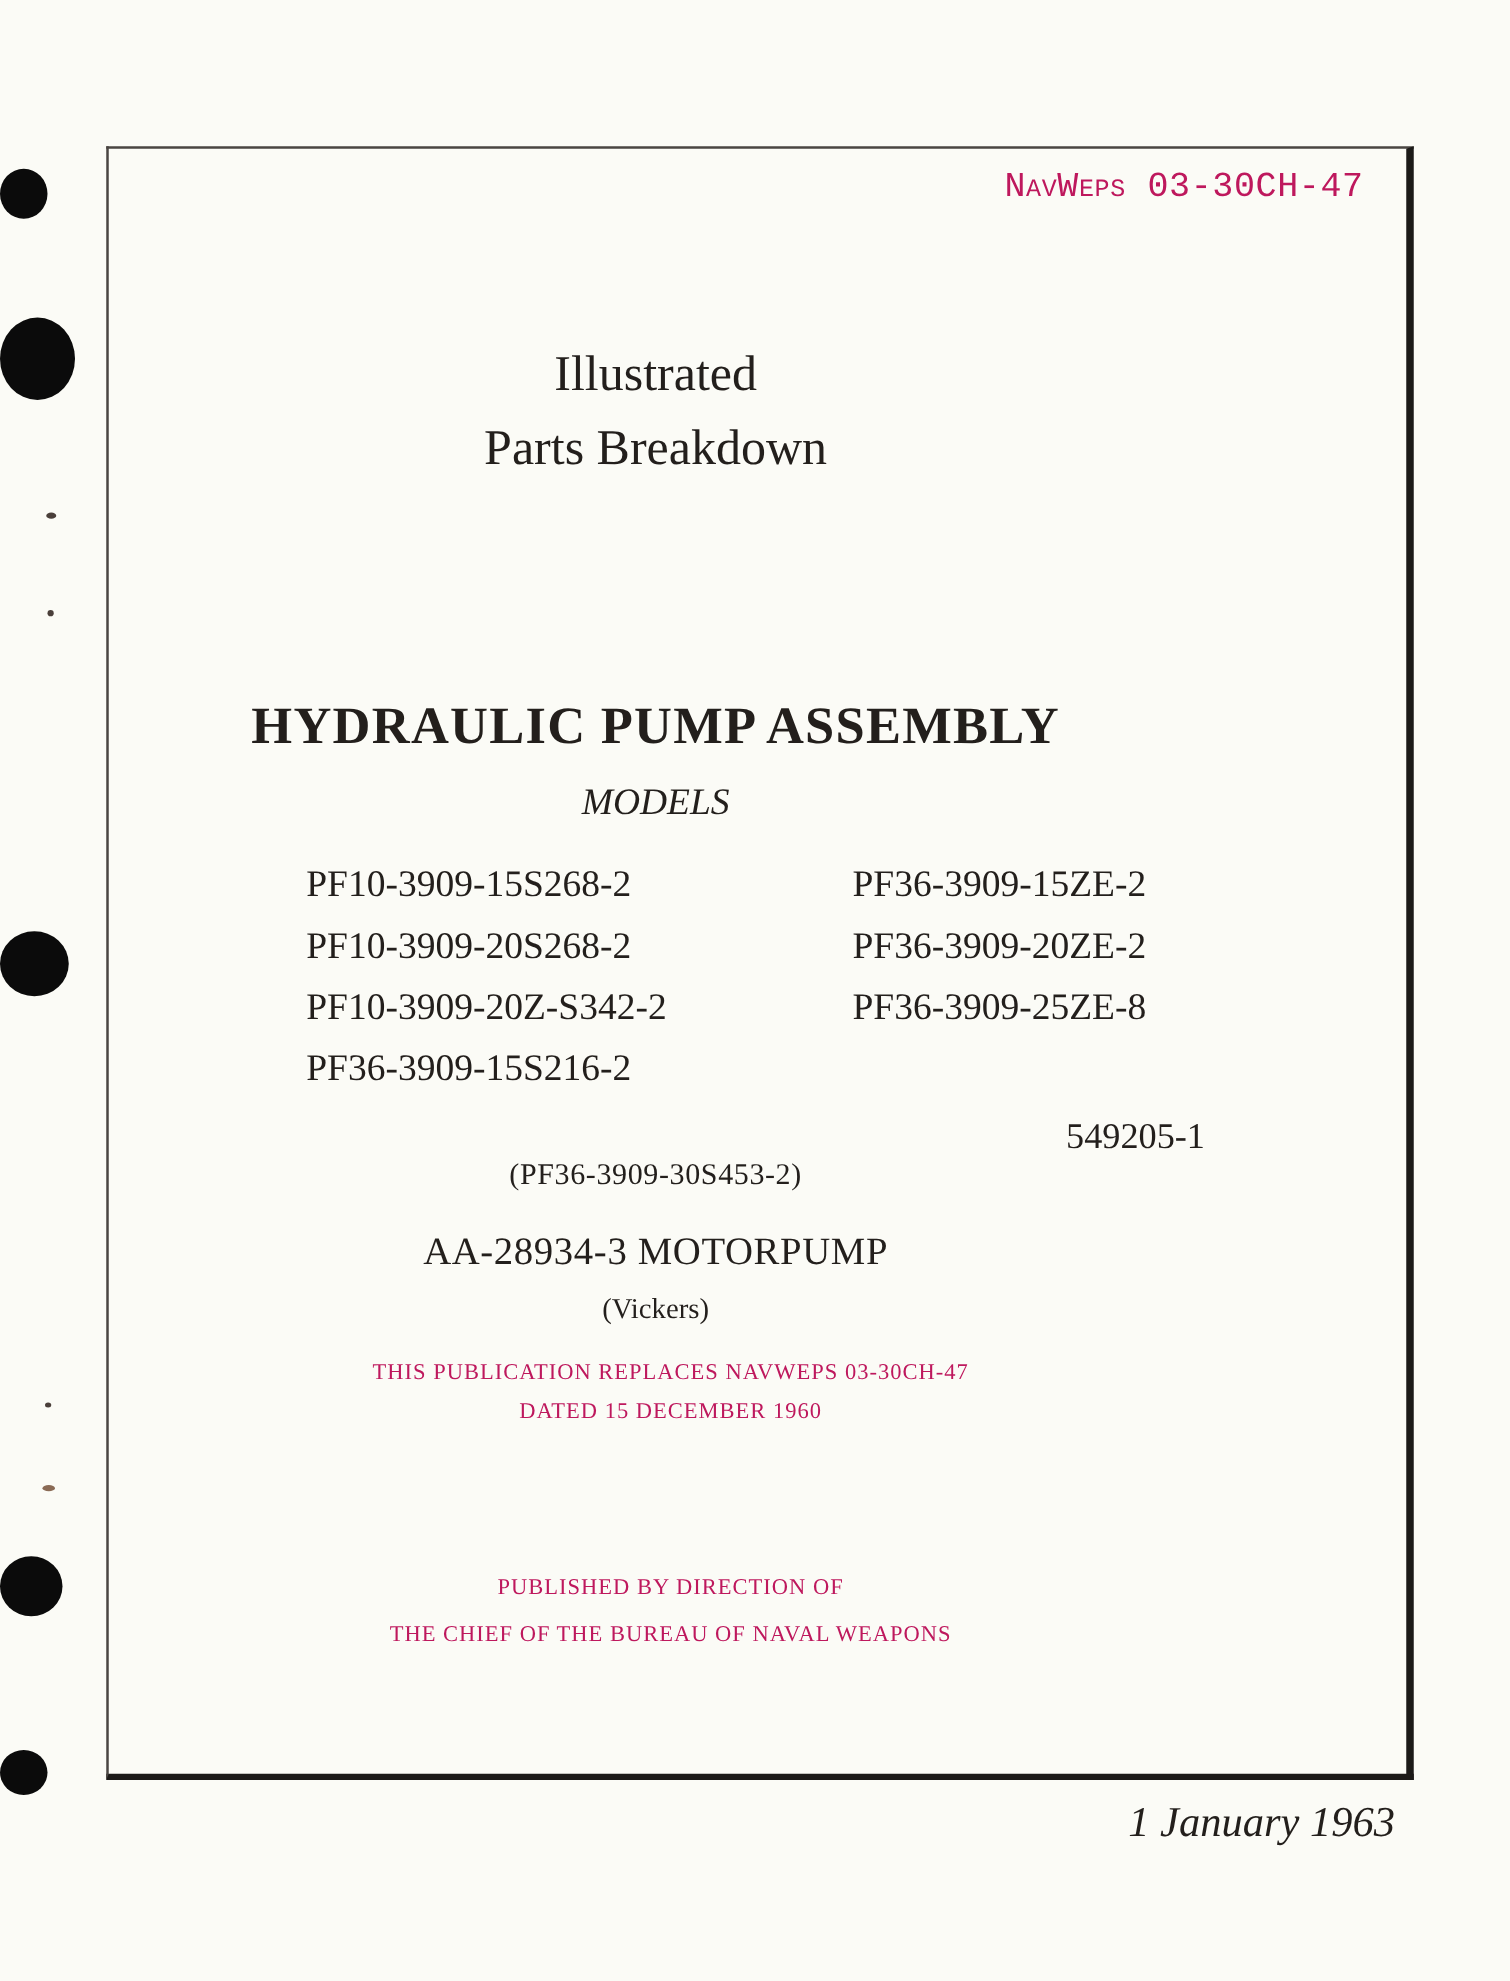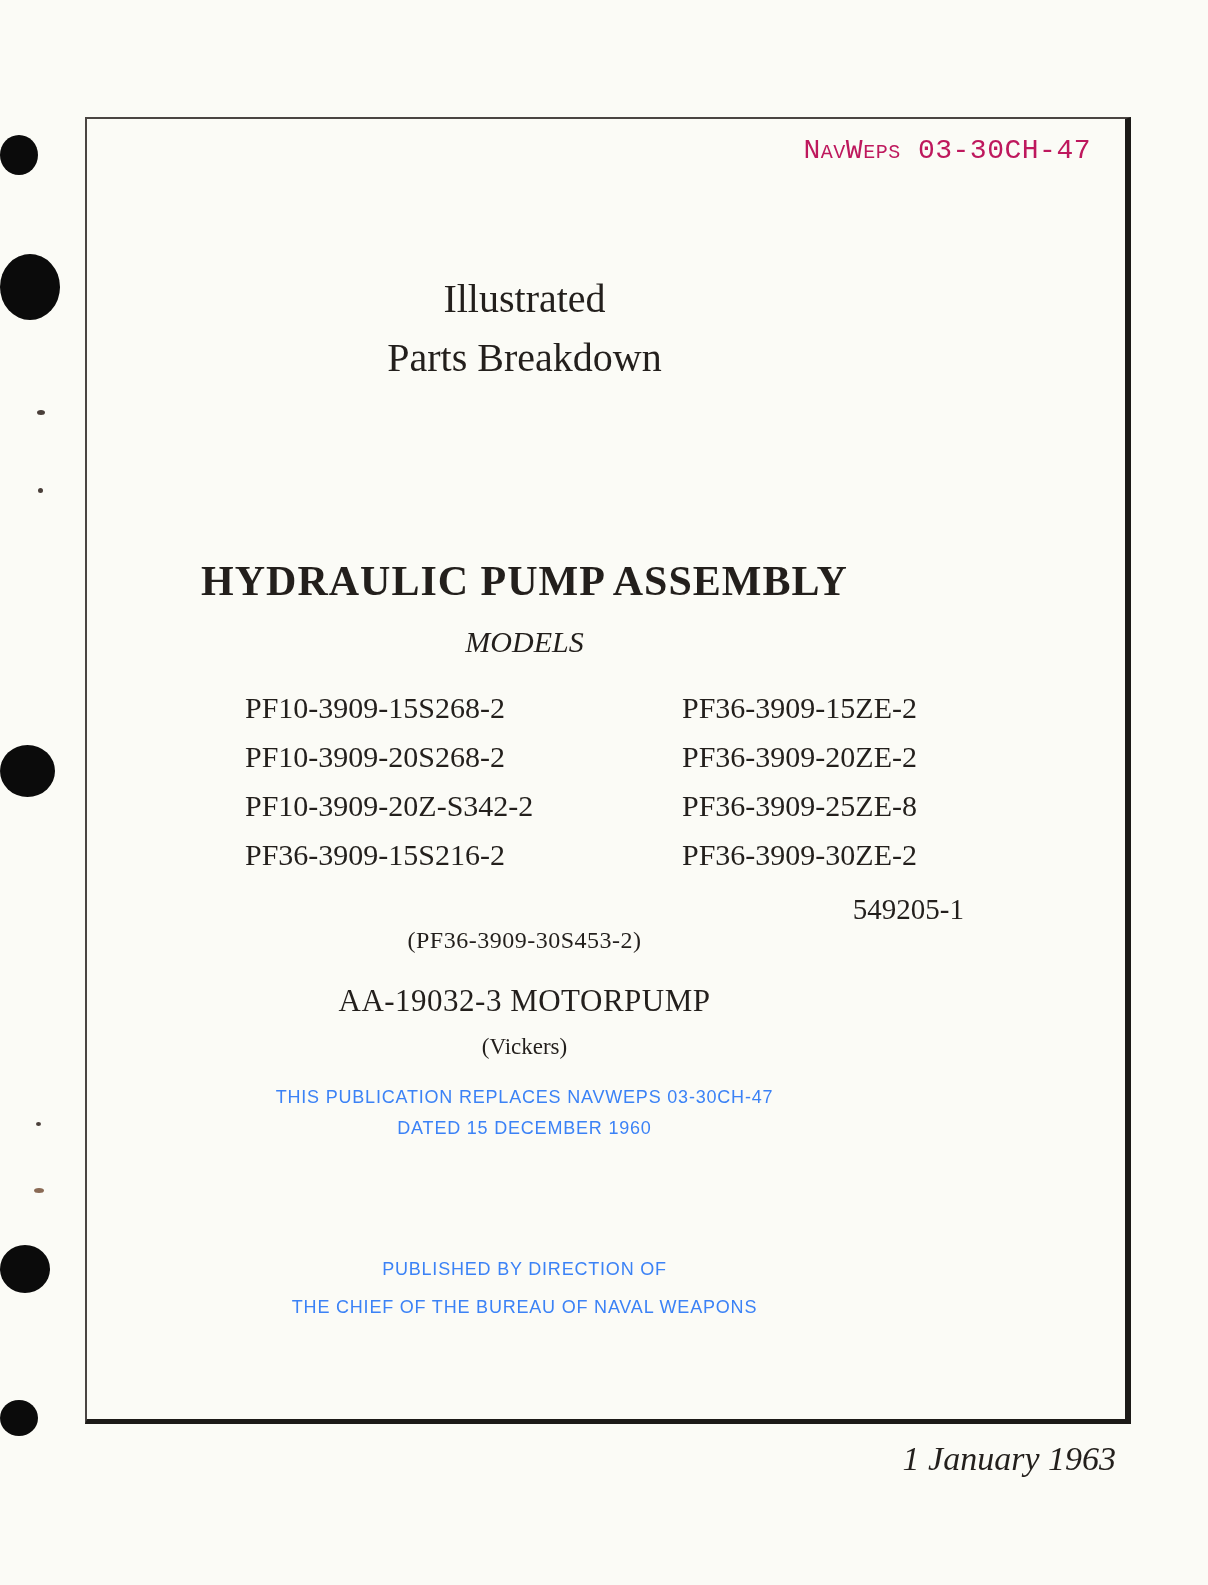--- a/index.html
+++ b/index.html
@@ -37,22 +37,22 @@
     position: absolute; top: 690px; left: 245px;
     display: grid; grid-template-columns: 437px 300px;
     row-gap: 13px; font-size: 30px;
   }
   .models-grid div { height: 36px; line-height: 36px; }
   .alt-model { font-size: 29px; text-align: right; }
   .alt-model-paren { font-size: 24px; letter-spacing: 0.5px; }
   .motorpump { font-size: 31px; letter-spacing: 0.5px; }
   .vendor { font-size: 23px; }
   .sans-note {
-    font-family: Liberation Sans, sans-serif;
-    font-size: 18px; letter-spacing: 0.8px; color: #3b82f6;
+    font-family: Liberation Serif, serif;
+    font-size: 18px; letter-spacing: 0.8px; color: #be185d; margin-left: 12px;
   }
   .date {
     position: absolute; right: 92px; top: 1440px;
     font-size: 34px; font-style: italic;
   }
 </style>
 </head>
 <body>
 
 <div class="hole" style="left:0;top:135px;width:38px;height:40px;"></div>
@@ -76,26 +76,25 @@
 <div class="center models-label">MODELS</div>
 
 <div class="models-grid">
   <div>PF10-3909-15S268-2</div>
   <div>PF36-3909-15ZE-2</div>
   <div>PF10-3909-20S268-2</div>
   <div>PF36-3909-20ZE-2</div>
   <div>PF10-3909-20Z-S342-2</div>
   <div>PF36-3909-25ZE-8</div>
   <div>PF36-3909-15S216-2</div>
-  <div>PF36-3909-30ZE-2</div>
 </div>
 
 <div class="center alt-model" style="top:893px;">549205-1</div>
 <div class="center alt-model-paren" style="top:927px;">(PF36-3909-30S453-2)</div>
-<div class="center motorpump" style="top:983px;">AA-19032-3 MOTORPUMP</div>
+<div class="center motorpump" style="top:983px;">AA-28934-3 MOTORPUMP</div>
 <div class="center vendor" style="top:1034px;">(Vickers)</div>
 
 <div class="center sans-note" style="top:1087px;">THIS PUBLICATION REPLACES NAVWEPS 03-30CH-47</div>
 <div class="center sans-note" style="top:1118px;">DATED 15 DECEMBER 1960</div>
 
 <div class="center sans-note" style="top:1259px;">PUBLISHED BY DIRECTION OF</div>
 <div class="center sans-note" style="top:1297px;">THE CHIEF OF THE BUREAU OF NAVAL WEAPONS</div>
 
 <div class="date">1 January 1963</div>
 

